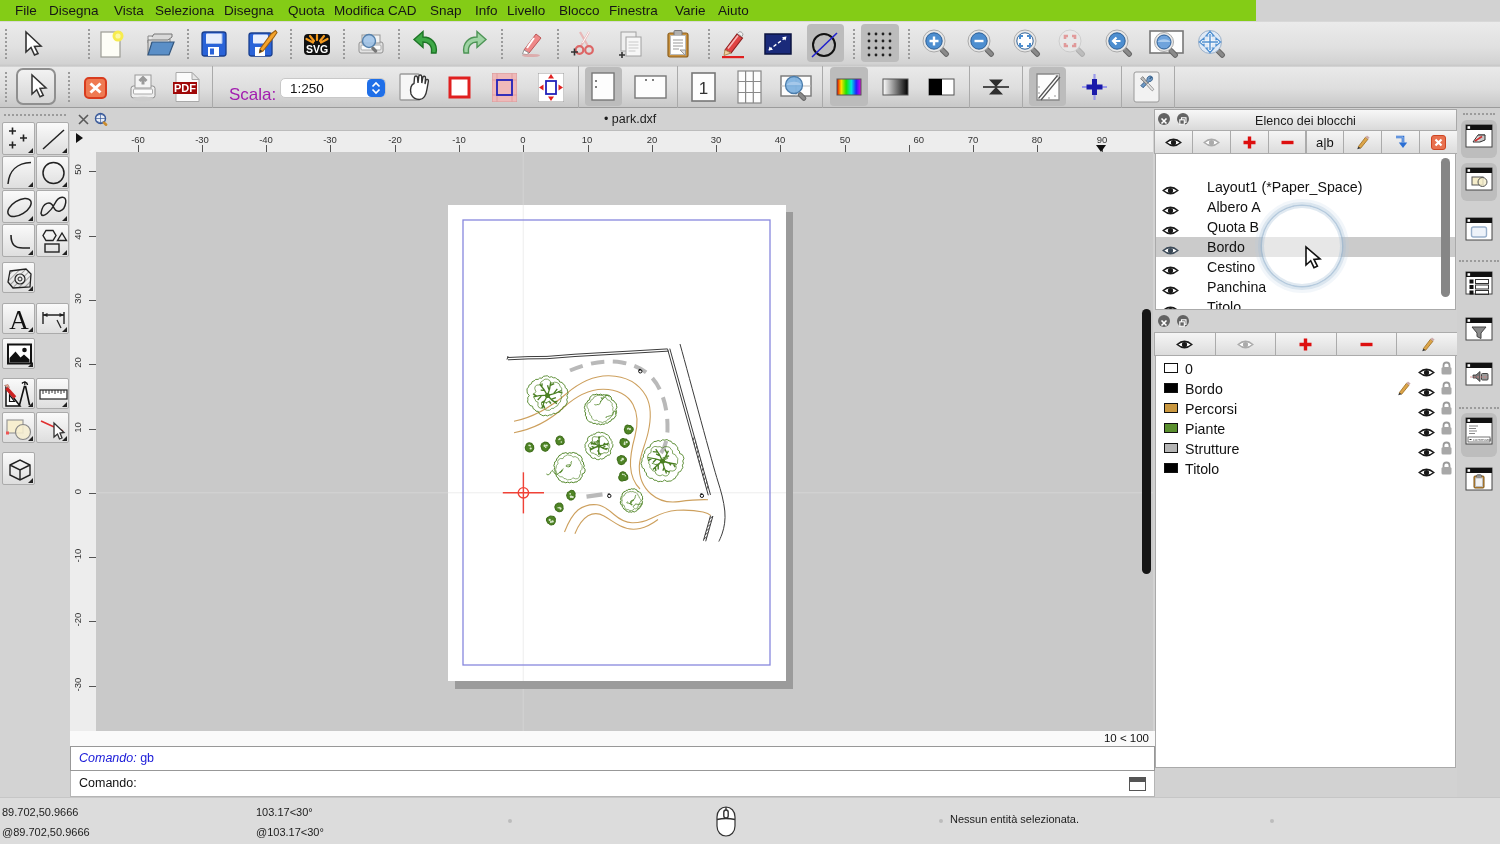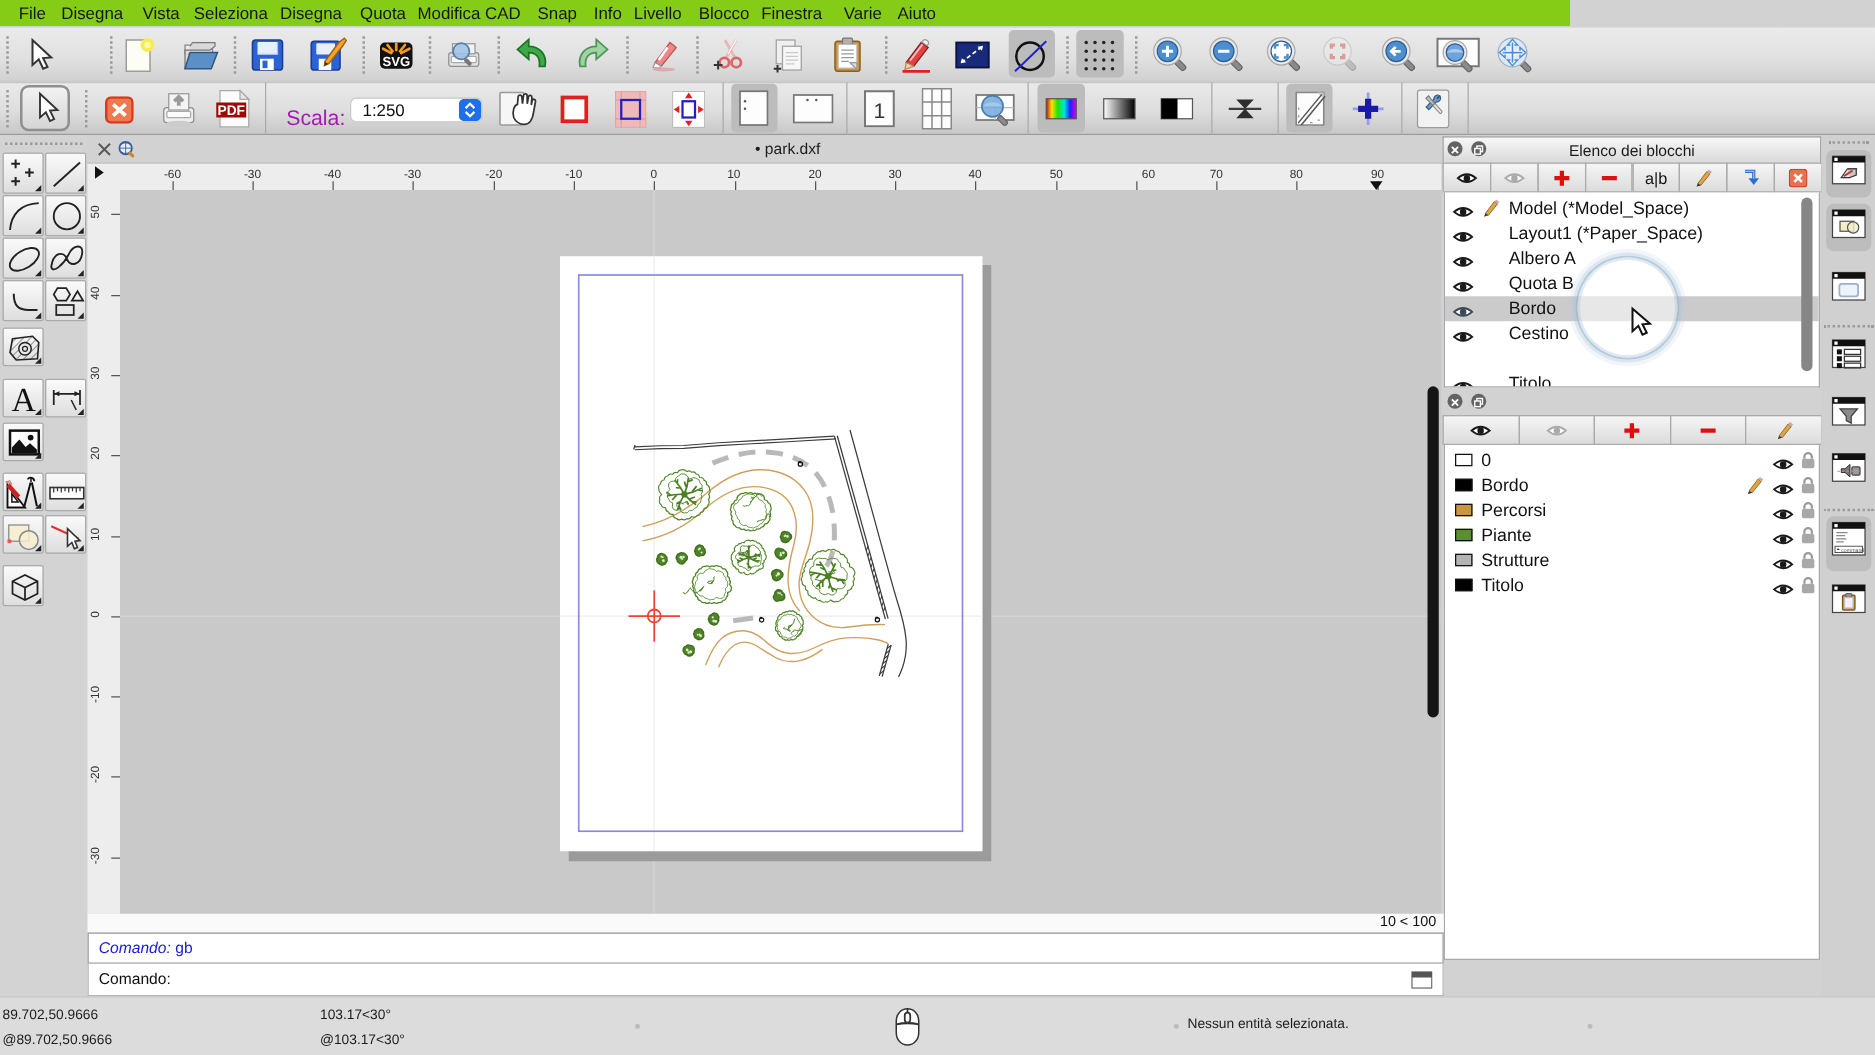--- a/index.html
+++ b/index.html
@@ -734,32 +734,20 @@
           <path d="M2 2 H9 V8" fill="none" stroke="#9dbdea" stroke-width="1"></path>
         </svg>
       </div>
 <div class="ptbtn" style="left:265.1px;top:22px;width:38.9px;display:flex;align-items:center;justify-content:center">
         <svg width="15" height="15">
           <rect x="0.5" y="0.5" width="14" height="14" rx="2.5" fill="#e8714f" stroke="#cc4422"></rect>
           <path d="M4.5 4.5 L10.5 10.5 M10.5 4.5 L4.5 10.5" stroke="#fff" stroke-width="2.2"></path>
         </svg>
       </div>
 <div style="position:absolute;left:1px;top:46px;width:301px;height:156px;background:#fff;border:1px solid #aaa;border-top:none;overflow:hidden">
-<div class="prow" style="top:3px;width:301px">
-          <span style="position:absolute;left:6px;top:4px"><svg width="17" height="11" viewBox="0 0 17 11">
-              <path d="M1.2 5.5 Q8.5 -0.8 15.8 5.5 Q8.5 11.8 1.2 5.5 Z" fill="#fff" stroke="#1a1a1a" stroke-width="1.5"></path>
-              <circle cx="8.5" cy="5.5" r="2.6" fill="#1a1a1a"></circle>
-            </svg></span>
-          <span style="position:absolute;left:29px;top:2px"><svg width="15" height="15" viewBox="0 0 15 15">
-              <path d="M3.2 11.8 L10.5 2.2 L13 4.2 L5.7 13.2 Z" fill="#dda549" stroke="#9a6d22" stroke-width="0.8"></path>
-              <path d="M3.2 11.8 L5.7 13.2 L2.2 14.3 Z" fill="#333"></path>
-              <path d="M10.5 2.2 L12 0.6 L14.6 2.6 L13 4.2 Z" fill="#caa"></path>
-            </svg></span>
-          <span style="position:absolute;left:51px">Model (*Model_Space)</span>
-        </div>
 <div class="prow" style="top:23px;width:301px">
           <span style="position:absolute;left:6px;top:4px"><svg width="17" height="11" viewBox="0 0 17 11">
               <path d="M1.2 5.5 Q8.5 -0.8 15.8 5.5 Q8.5 11.8 1.2 5.5 Z" fill="#fff" stroke="#1a1a1a" stroke-width="1.5"></path>
               <circle cx="8.5" cy="5.5" r="2.6" fill="#1a1a1a"></circle>
             </svg></span>
           <span style="position:absolute;left:51px">Layout1 (*Paper_Space)</span>
         </div>
 <div class="prow" style="top:43px;width:301px">
           <span style="position:absolute;left:6px;top:4px"><svg width="17" height="11" viewBox="0 0 17 11">
               <path d="M1.2 5.5 Q8.5 -0.8 15.8 5.5 Q8.5 11.8 1.2 5.5 Z" fill="#fff" stroke="#1a1a1a" stroke-width="1.5"></path>
@@ -780,20 +768,27 @@
               <circle cx="8.5" cy="5.5" r="2.6" fill="#3c4a58"></circle>
             </svg></span>
           <span style="position:absolute;left:51px">Bordo</span>
         </div>
 <div class="prow" style="top:103px;width:301px">
           <span style="position:absolute;left:6px;top:4px"><svg width="17" height="11" viewBox="0 0 17 11">
               <path d="M1.2 5.5 Q8.5 -0.8 15.8 5.5 Q8.5 11.8 1.2 5.5 Z" fill="#fff" stroke="#1a1a1a" stroke-width="1.5"></path>
               <circle cx="8.5" cy="5.5" r="2.6" fill="#1a1a1a"></circle>
             </svg></span>
           <span style="position:absolute;left:51px">Cestino</span>
+        </div>
+<div class="prow" style="top:123px;width:301px">
+          <span style="position:absolute;left:6px;top:4px"><svg width="17" height="11" viewBox="0 0 17 11">
+              <path d="M1.2 5.5 Q8.5 -0.8 15.8 5.5 Q8.5 11.8 1.2 5.5 Z" fill="#fff" stroke="#1a1a1a" stroke-width="1.5"></path>
+              <circle cx="8.5" cy="5.5" r="2.6" fill="#1a1a1a"></circle>
+            </svg></span>
+          <span style="position:absolute;left:51px">Panchina</span>
         </div>
 <div class="prow" style="top:143px;width:301px">
           <span style="position:absolute;left:6px;top:4px"><svg width="17" height="11" viewBox="0 0 17 11">
               <path d="M1.2 5.5 Q8.5 -0.8 15.8 5.5 Q8.5 11.8 1.2 5.5 Z" fill="#fff" stroke="#1a1a1a" stroke-width="1.5"></path>
               <circle cx="8.5" cy="5.5" r="2.6" fill="#1a1a1a"></circle>
             </svg></span>
           <span style="position:absolute;left:51px">Titolo</span>
         </div>
 </div>
 <div style="position:absolute;left:287px;top:50px;width:9px;height:139px;background:#868686;border-radius:4.5px"></div>

